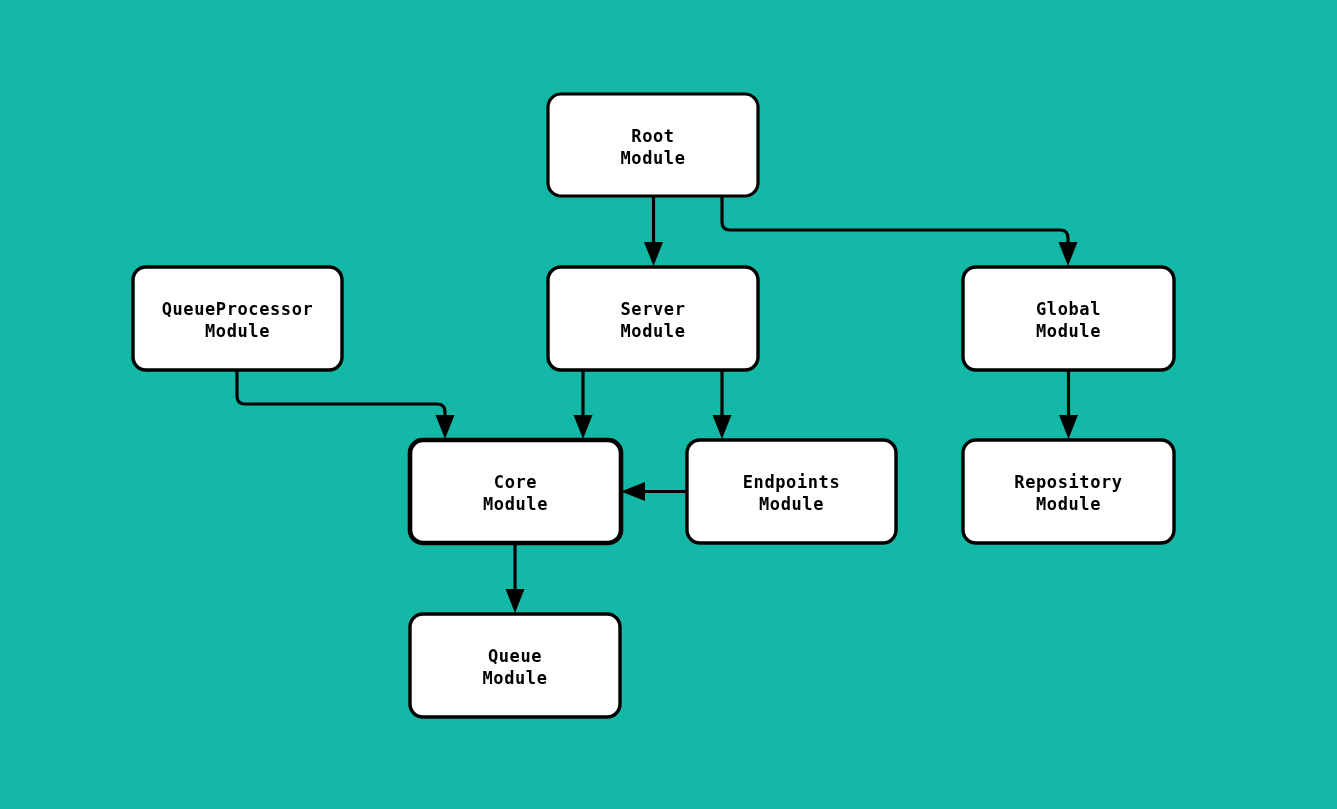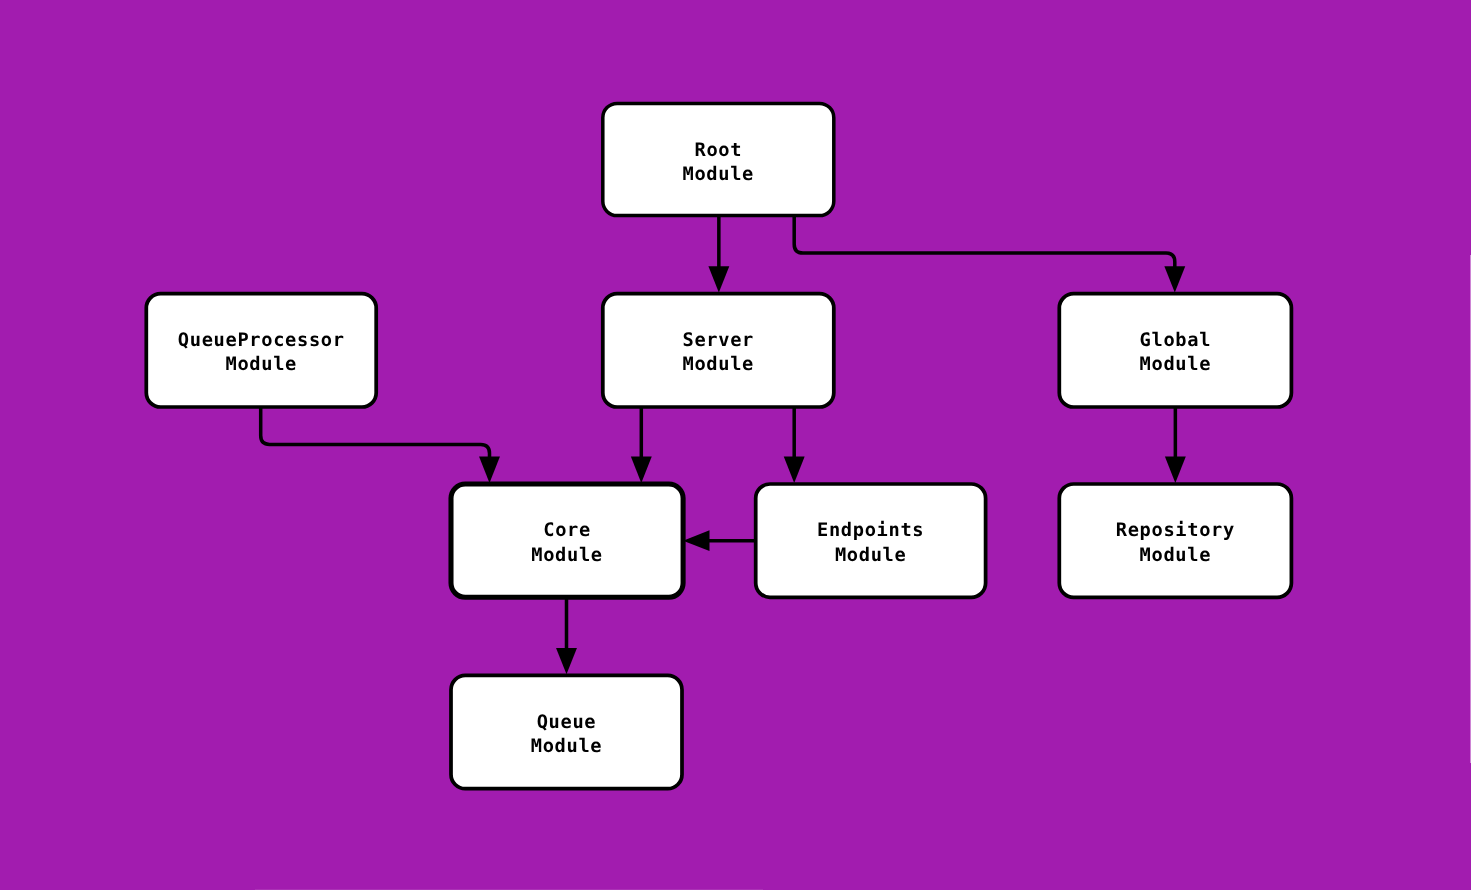--- a/index.html
+++ b/index.html
@@ -10,21 +10,21 @@
   body {
     width: 1337px;
     height: 809px;
     font-family: "DejaVu Sans Mono", "Liberation Mono", monospace;
     overflow: hidden;
   }
   #diagram-root {
     position: relative;
     width: 1337px;
     height: 809px;
-    background: #a21caf;
+    background: #14b8a6;
   }
   svg.diagram-canvas {
     display: block;
     width: 1337px;
     height: 809px;
   }
   .node-box {
     fill: #ffffff;
     stroke: #000000;
   }

